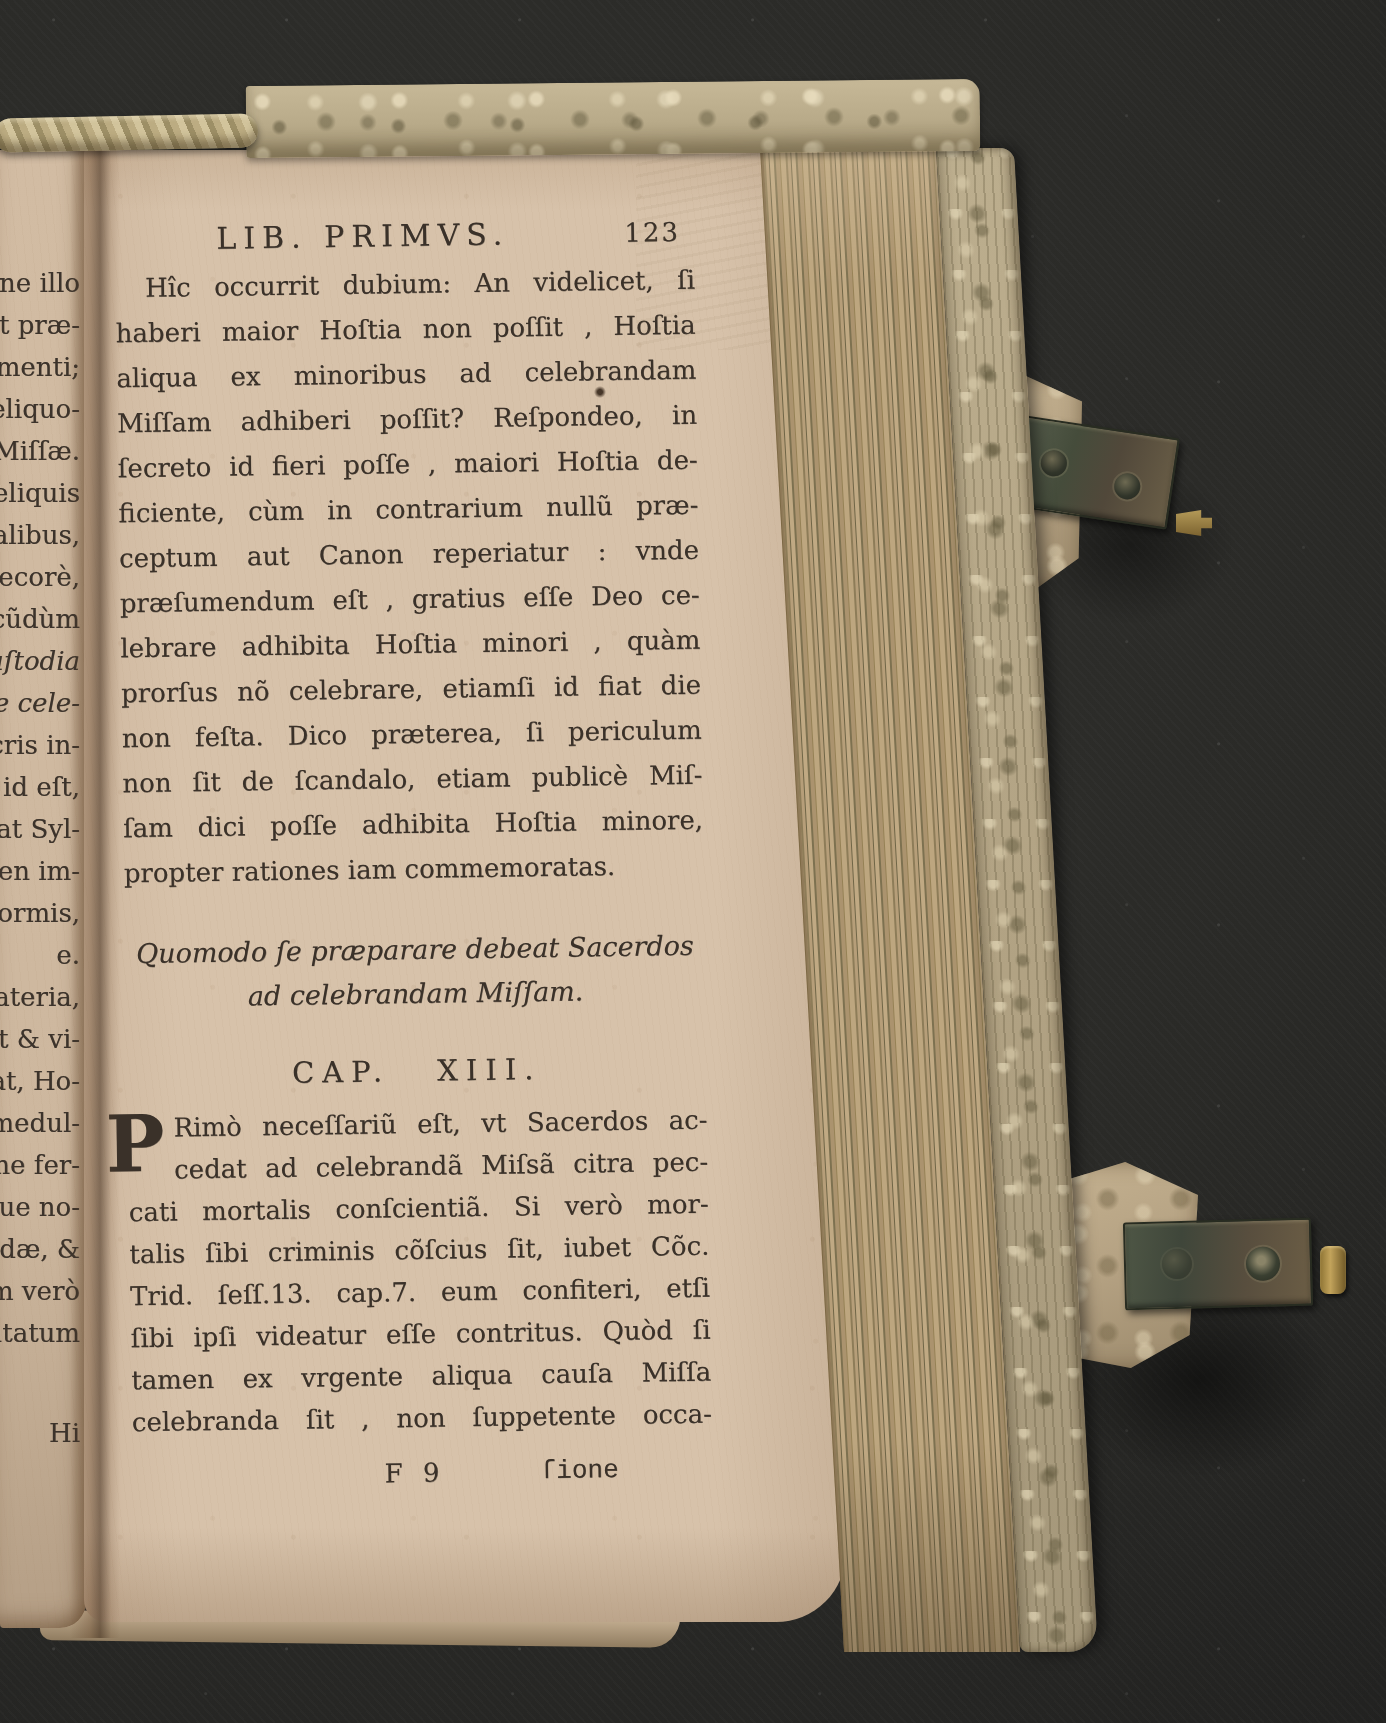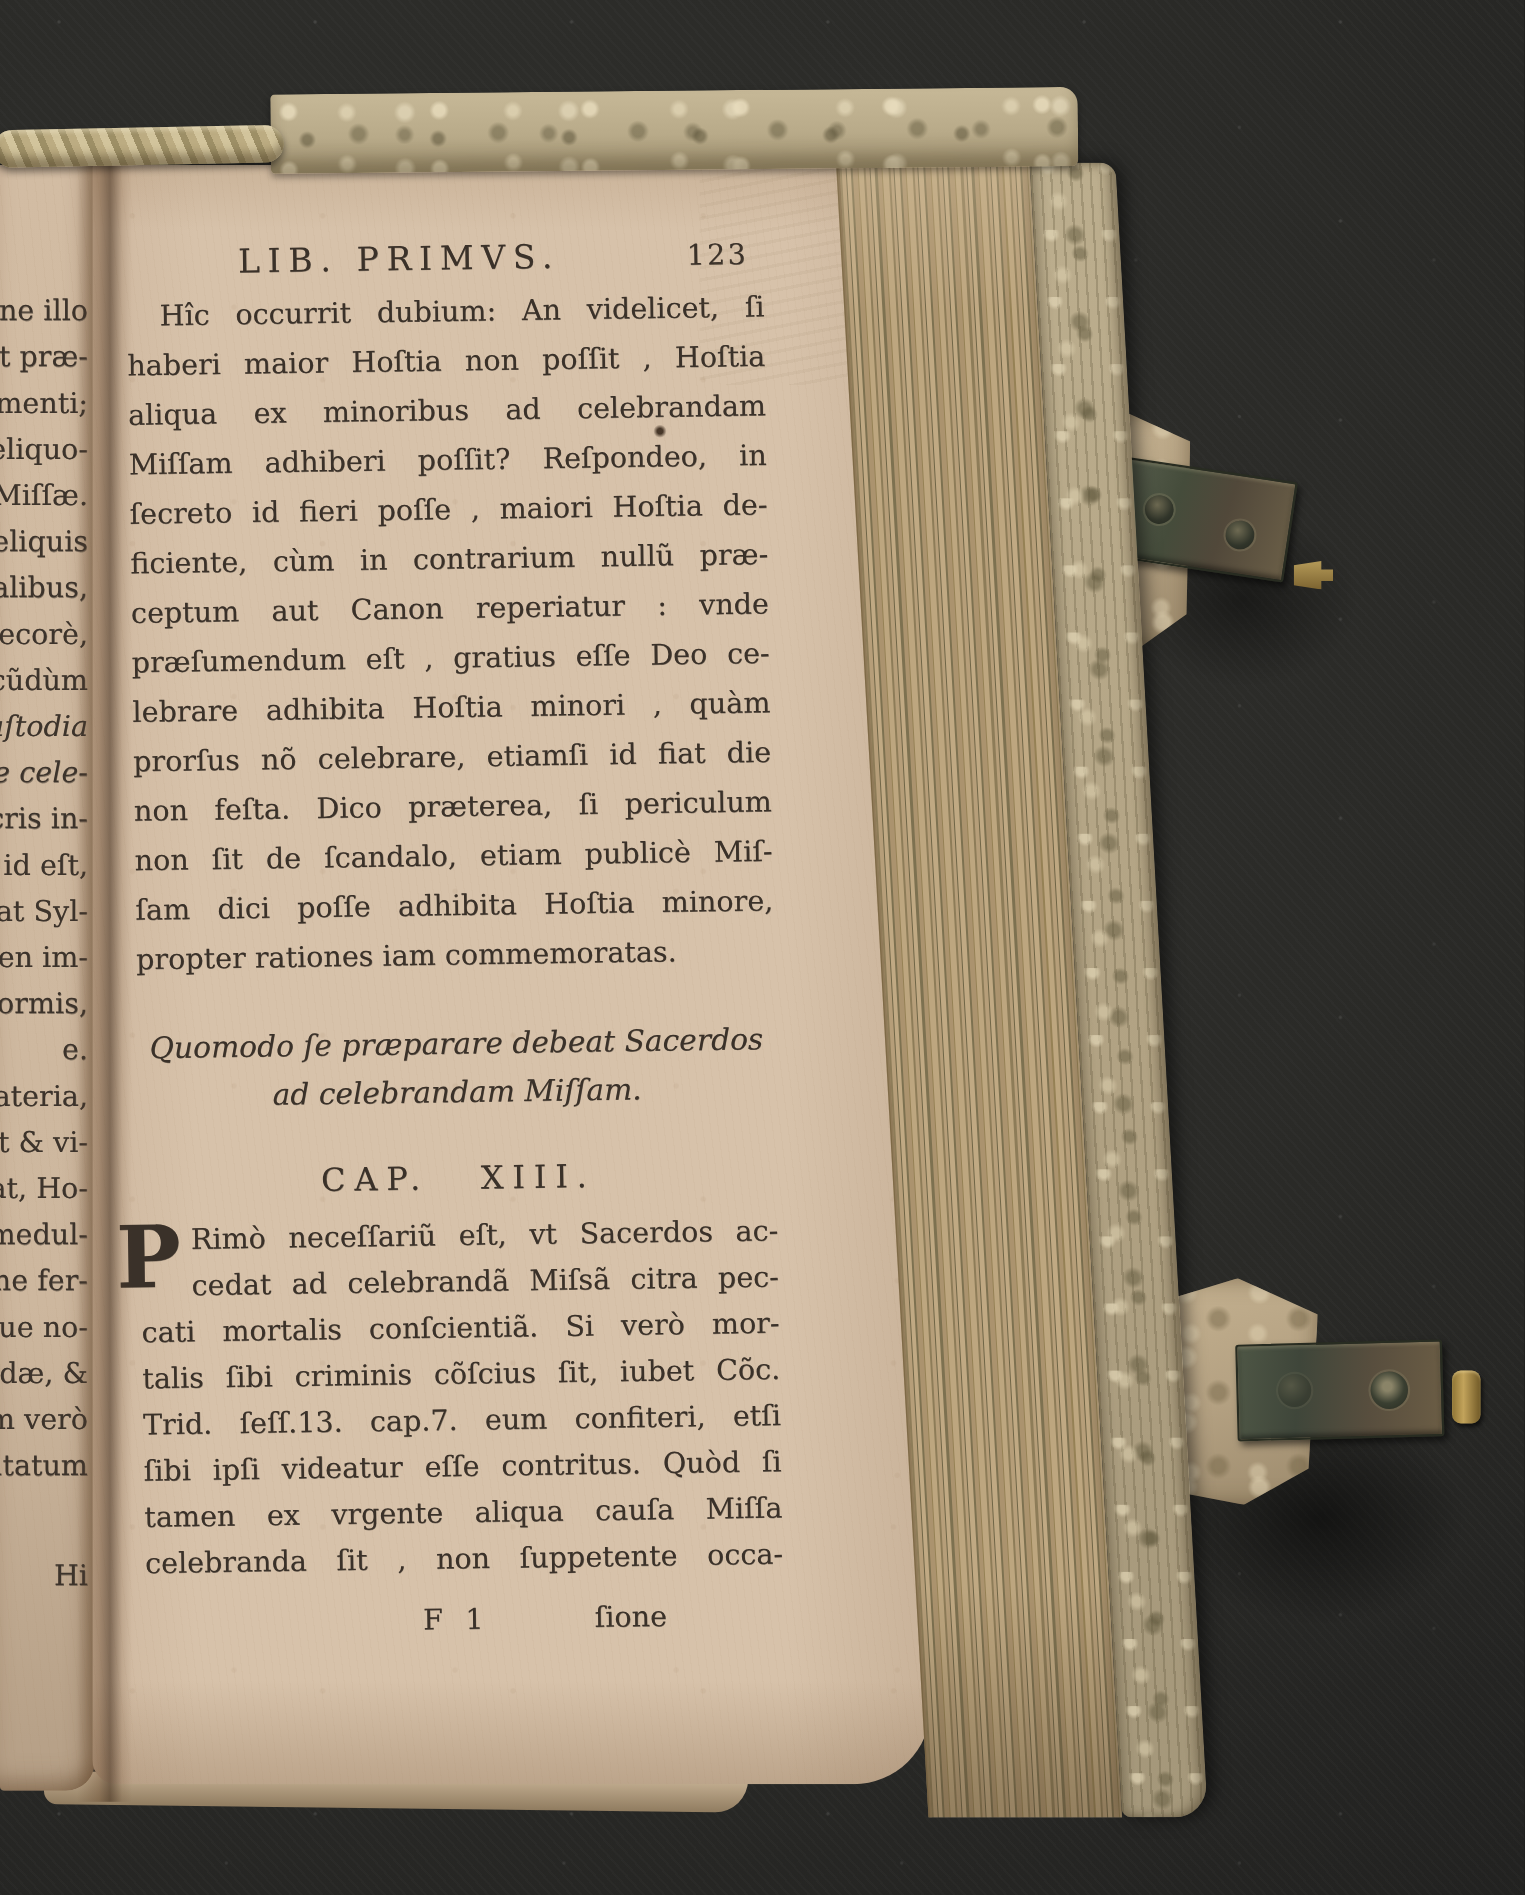--- a/index.html
+++ b/index.html
@@ -133,21 +133,21 @@
   .ind{padding-left:30px;}
   .sec{margin-top:36px;text-align:center;font-style:italic;font-size:27px;}
   .sec-ln{height:44px;line-height:44px;}
   .cap{margin-top:33px;height:44px;line-height:44px;text-align:center;font-size:29px;letter-spacing:8px;word-spacing:30px;}
   .p2{margin-top:10px;position:relative;}
   .ln2{height:42px;line-height:42px;overflow:hidden;}
   .cap-ind{padding-left:46px;}
   .dropcap{position:absolute;left:-22px;top:-6px;font-size:78px;line-height:86px;font-weight:bold;}
   .ftr{margin-top:13px;position:relative;height:42px;line-height:42px;}
   .sig{position:absolute;left:252px;letter-spacing:6px;}
-  .cw{position:absolute;left:408px;}
+  .cw{position:absolute;left:408px;font-family:Liberation Mono, monospace;}
 
   
   .clasp{position:absolute;}
   .clasp-shadow{position:absolute;pointer-events:none;}
   .cs1{left:980px;top:430px;width:300px;height:230px;background:radial-gradient(50% 50% at 50% 50%, rgba(0,0,0,.4), rgba(0,0,0,0) 70%);}
   .cs2{left:1010px;top:1240px;width:380px;height:280px;background:radial-gradient(50% 50% at 50% 50%, rgba(0,0,0,.5), rgba(0,0,0,0) 70%);}
   .strap{
     position:absolute;
     background:
       radial-gradient(circle at 30% 22%, rgba(226,212,180,.6) 0 6px, transparent 11px),
@@ -323,21 +323,21 @@
           <div class="ln2 j cap-ind">cedat ad celebrandã Miſsã citra pec-</div>
           <div class="ln2 j">cati mortalis conſcientiã. Si verò mor-</div>
           <div class="ln2 j">talis ſibi criminis cõſcius ſit, iubet Cõc.</div>
           <div class="ln2 j">Trid. ſeſſ.13. cap.7. eum confiteri, etſi</div>
           <div class="ln2 j">ſibi ipſi videatur eſſe contritus. Quòd ſi</div>
           <div class="ln2 j">tamen ex vrgente aliqua cauſa Miſſa</div>
           <div class="ln2 j">celebranda ſit , non ſuppetente occa-</div>
         </div>
 
         <div class="ftr">
-          <span class="sig">F 1</span>
+          <span class="sig">F 9</span>
           <span class="cw">ſione</span>
         </div>
 
       </div>
     </div>
   </div>
 
   <div class="clasp-shadow cs1"></div>
   <div class="clasp-shadow cs2"></div>
 

